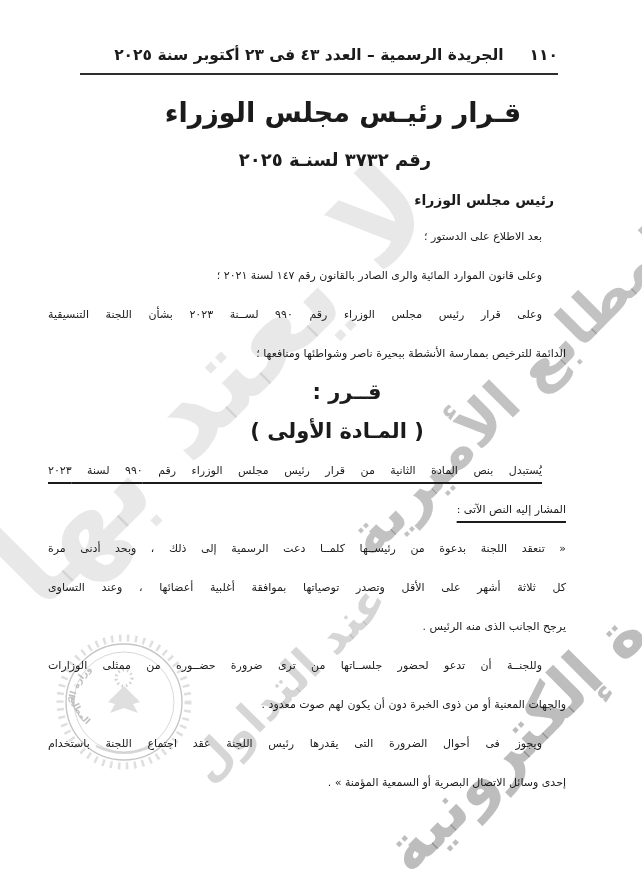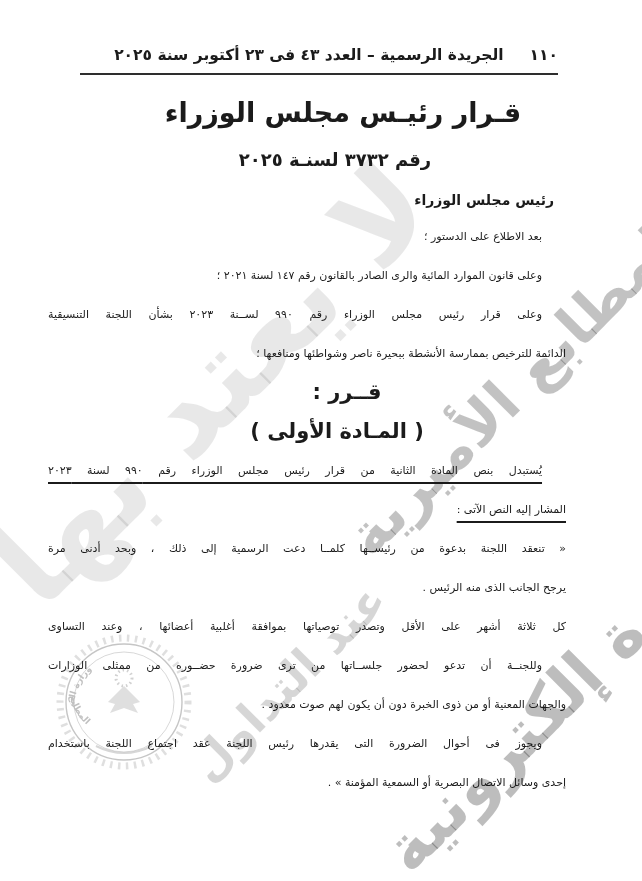--- a/index.html
+++ b/index.html
@@ -122,22 +122,22 @@
         <div class="line indent fill">وعلى قرار رئيس مجلس الوزراء رقم ٩٩٠ لســنة ٢٠٢٣ بشأن اللجنة التنسيقية</div>
         <div class="line">الدائمة للترخيص بممارسة الأنشطة ببحيرة ناصر وشواطئها ومنافعها ؛</div>
 
         <div class="c-line shift-a">قــرر :</div>
         <div class="c-line shift-b">( المـادة الأولى )</div>
 
         <div class="line indent fill u">يُستبدل بنص المادة الثانية من قرار رئيس مجلس الوزراء رقم ٩٩٠ لسنة ٢٠٢٣</div>
         <div class="line u">المشار إليه النص الآتى :</div>
 
         <div class="line fill">« تنعقد اللجنة بدعوة من رئيســها كلمــا دعت الرسمية إلى ذلك ، وبحد أدنى مرة</div>
+        <div class="line fill">كل ثلاثة أشهر على الأقل وتصدر توصياتها بموافقة أغلبية أعضائها ، وعند التساوى</div>
         <div class="line">يرجح الجانب الذى منه الرئيس .</div>
-        <div class="line fill">كل ثلاثة أشهر على الأقل وتصدر توصياتها بموافقة أغلبية أعضائها ، وعند التساوى</div>
         <div class="line indent fill">وللجنــة أن تدعو لحضور جلســاتها من ترى ضرورة حضــوره من ممثلى الوزارات</div>
         <div class="line">والجهات المعنية أو من ذوى الخبرة دون أن يكون لهم صوت معدود .</div>
         <div class="line indent fill">ويجوز فى أحوال الضرورة التى يقدرها رئيس اللجنة عقد اجتماع اللجنة باستخدام</div>
         <div class="line">إحدى وسائل الاتصال البصرية أو السمعية المؤمنة » .</div>
 
       </div>
     </div>
   </div>
 </div>
 

